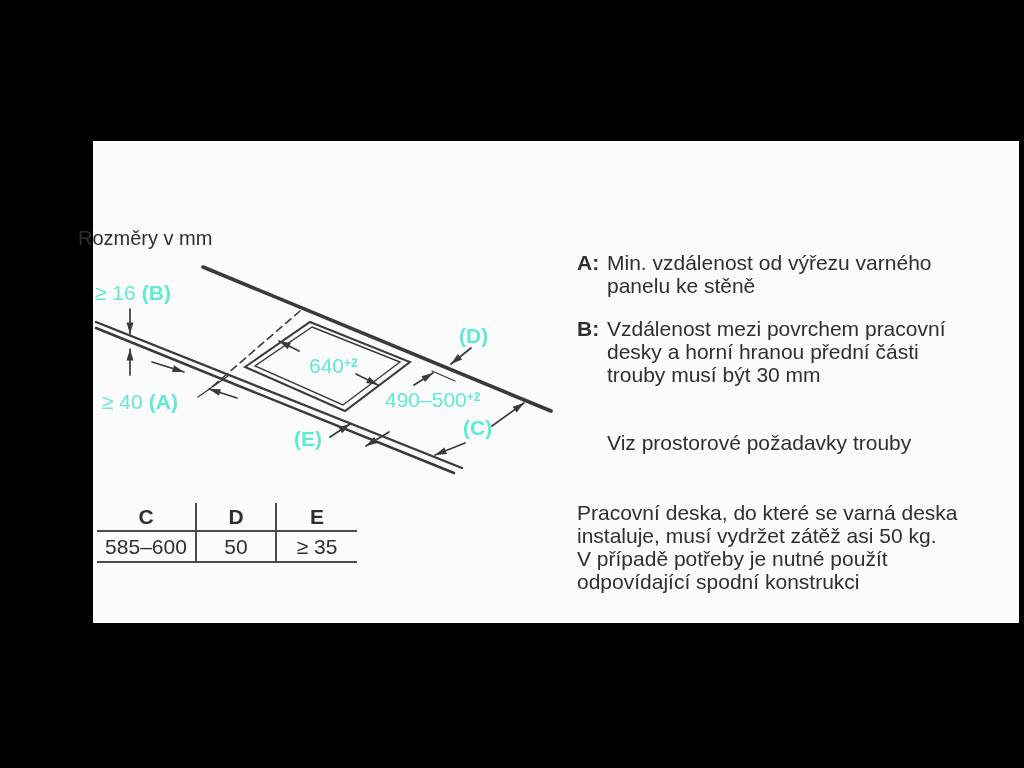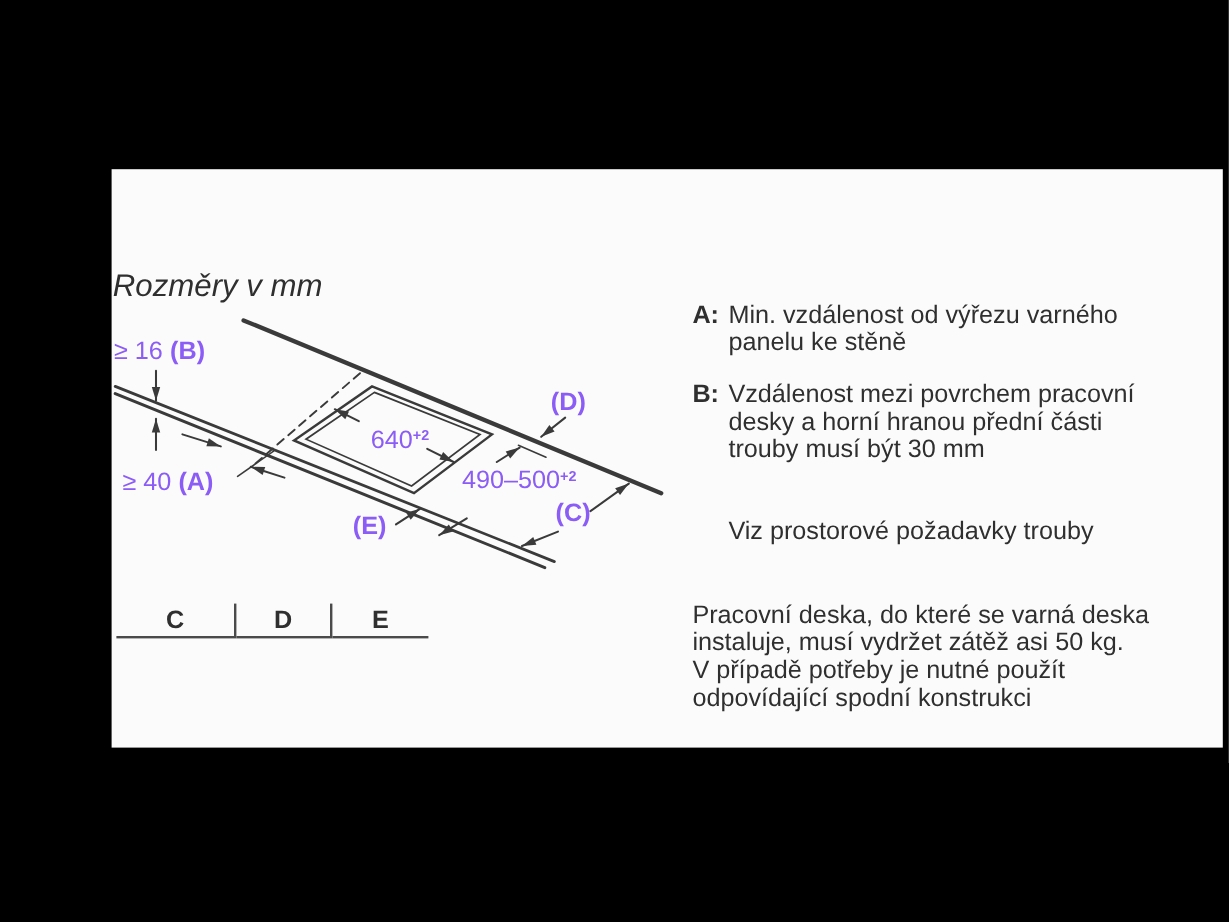--- a/index.html
+++ b/index.html
@@ -4,24 +4,24 @@
 <style>
   html,body{margin:0;padding:0;}
   body{
     width:1024px;height:768px;position:relative;overflow:hidden;
     background:#000;
     font-family:"Liberation Sans","DejaVu Sans",sans-serif;
     color:#2f2f2f;
   }
   .panel{position:absolute;left:93px;top:141px;width:926px;height:482px;background:#fbfbfb;}
   #diagram-svg{position:absolute;left:0;top:0;width:1024px;height:768px;pointer-events:none;}
-  .lbl{position:absolute;font-size:21px;line-height:22px;white-space:nowrap;color:#8b5cf6;}
+  .lbl{position:absolute;font-size:21px;line-height:22px;white-space:nowrap;color:#5eead4;}
   .lbl .key{font-weight:bold;margin-left:6px;}
   .lbl.bold{font-weight:bold;}
-  .title{position:absolute;left:94px;top:226px;font-size:26px;line-height:24px;color:#2f2f2f;white-space:nowrap;font-style:italic;}
+  .title{position:absolute;left:78px;top:226px;font-size:20px;line-height:24px;color:#2f2f2f;white-space:nowrap;}
   sup.tol{font-size:12px;font-weight:bold;vertical-align:6px;letter-spacing:0;}
   
   .dim-table{position:absolute;left:97px;top:503px;border-collapse:collapse;font-size:21px;color:#2f2f2f;table-layout:fixed;}
   .dim-table th,.dim-table td{text-align:center;padding:0;height:29px;}
   .dim-table th{font-weight:bold;height:27px;}
   .dim-table .c1{width:98px;}
   .dim-table .c2{width:78px;}
   .dim-table .c3{width:80px;}
   .dim-table thead th{border-bottom:2px solid #4a4a4a;}
   .dim-table tbody tr.r1 td{border-bottom:2px solid #4a4a4a;}
@@ -90,20 +90,25 @@
 
 <table class="dim-table">
   <thead>
     <tr>
       <th class="c1">C</th>
       <th class="c2">D</th>
       <th class="c3">E</th>
     </tr>
   </thead>
   <tbody>
+    <tr class="r1">
+      <td>585–600</td>
+      <td>50</td>
+      <td>≥ 35</td>
+    </tr>
   </tbody>
 </table>
 
 <div class="note" style="left:577px;top:251px">
   <span class="nkey">A:</span>
   <span class="nlines">Min. vzdálenost od výřezu varného
 panelu ke stěně</span>
 </div>
 
 <div class="note" style="left:577px;top:317px">

